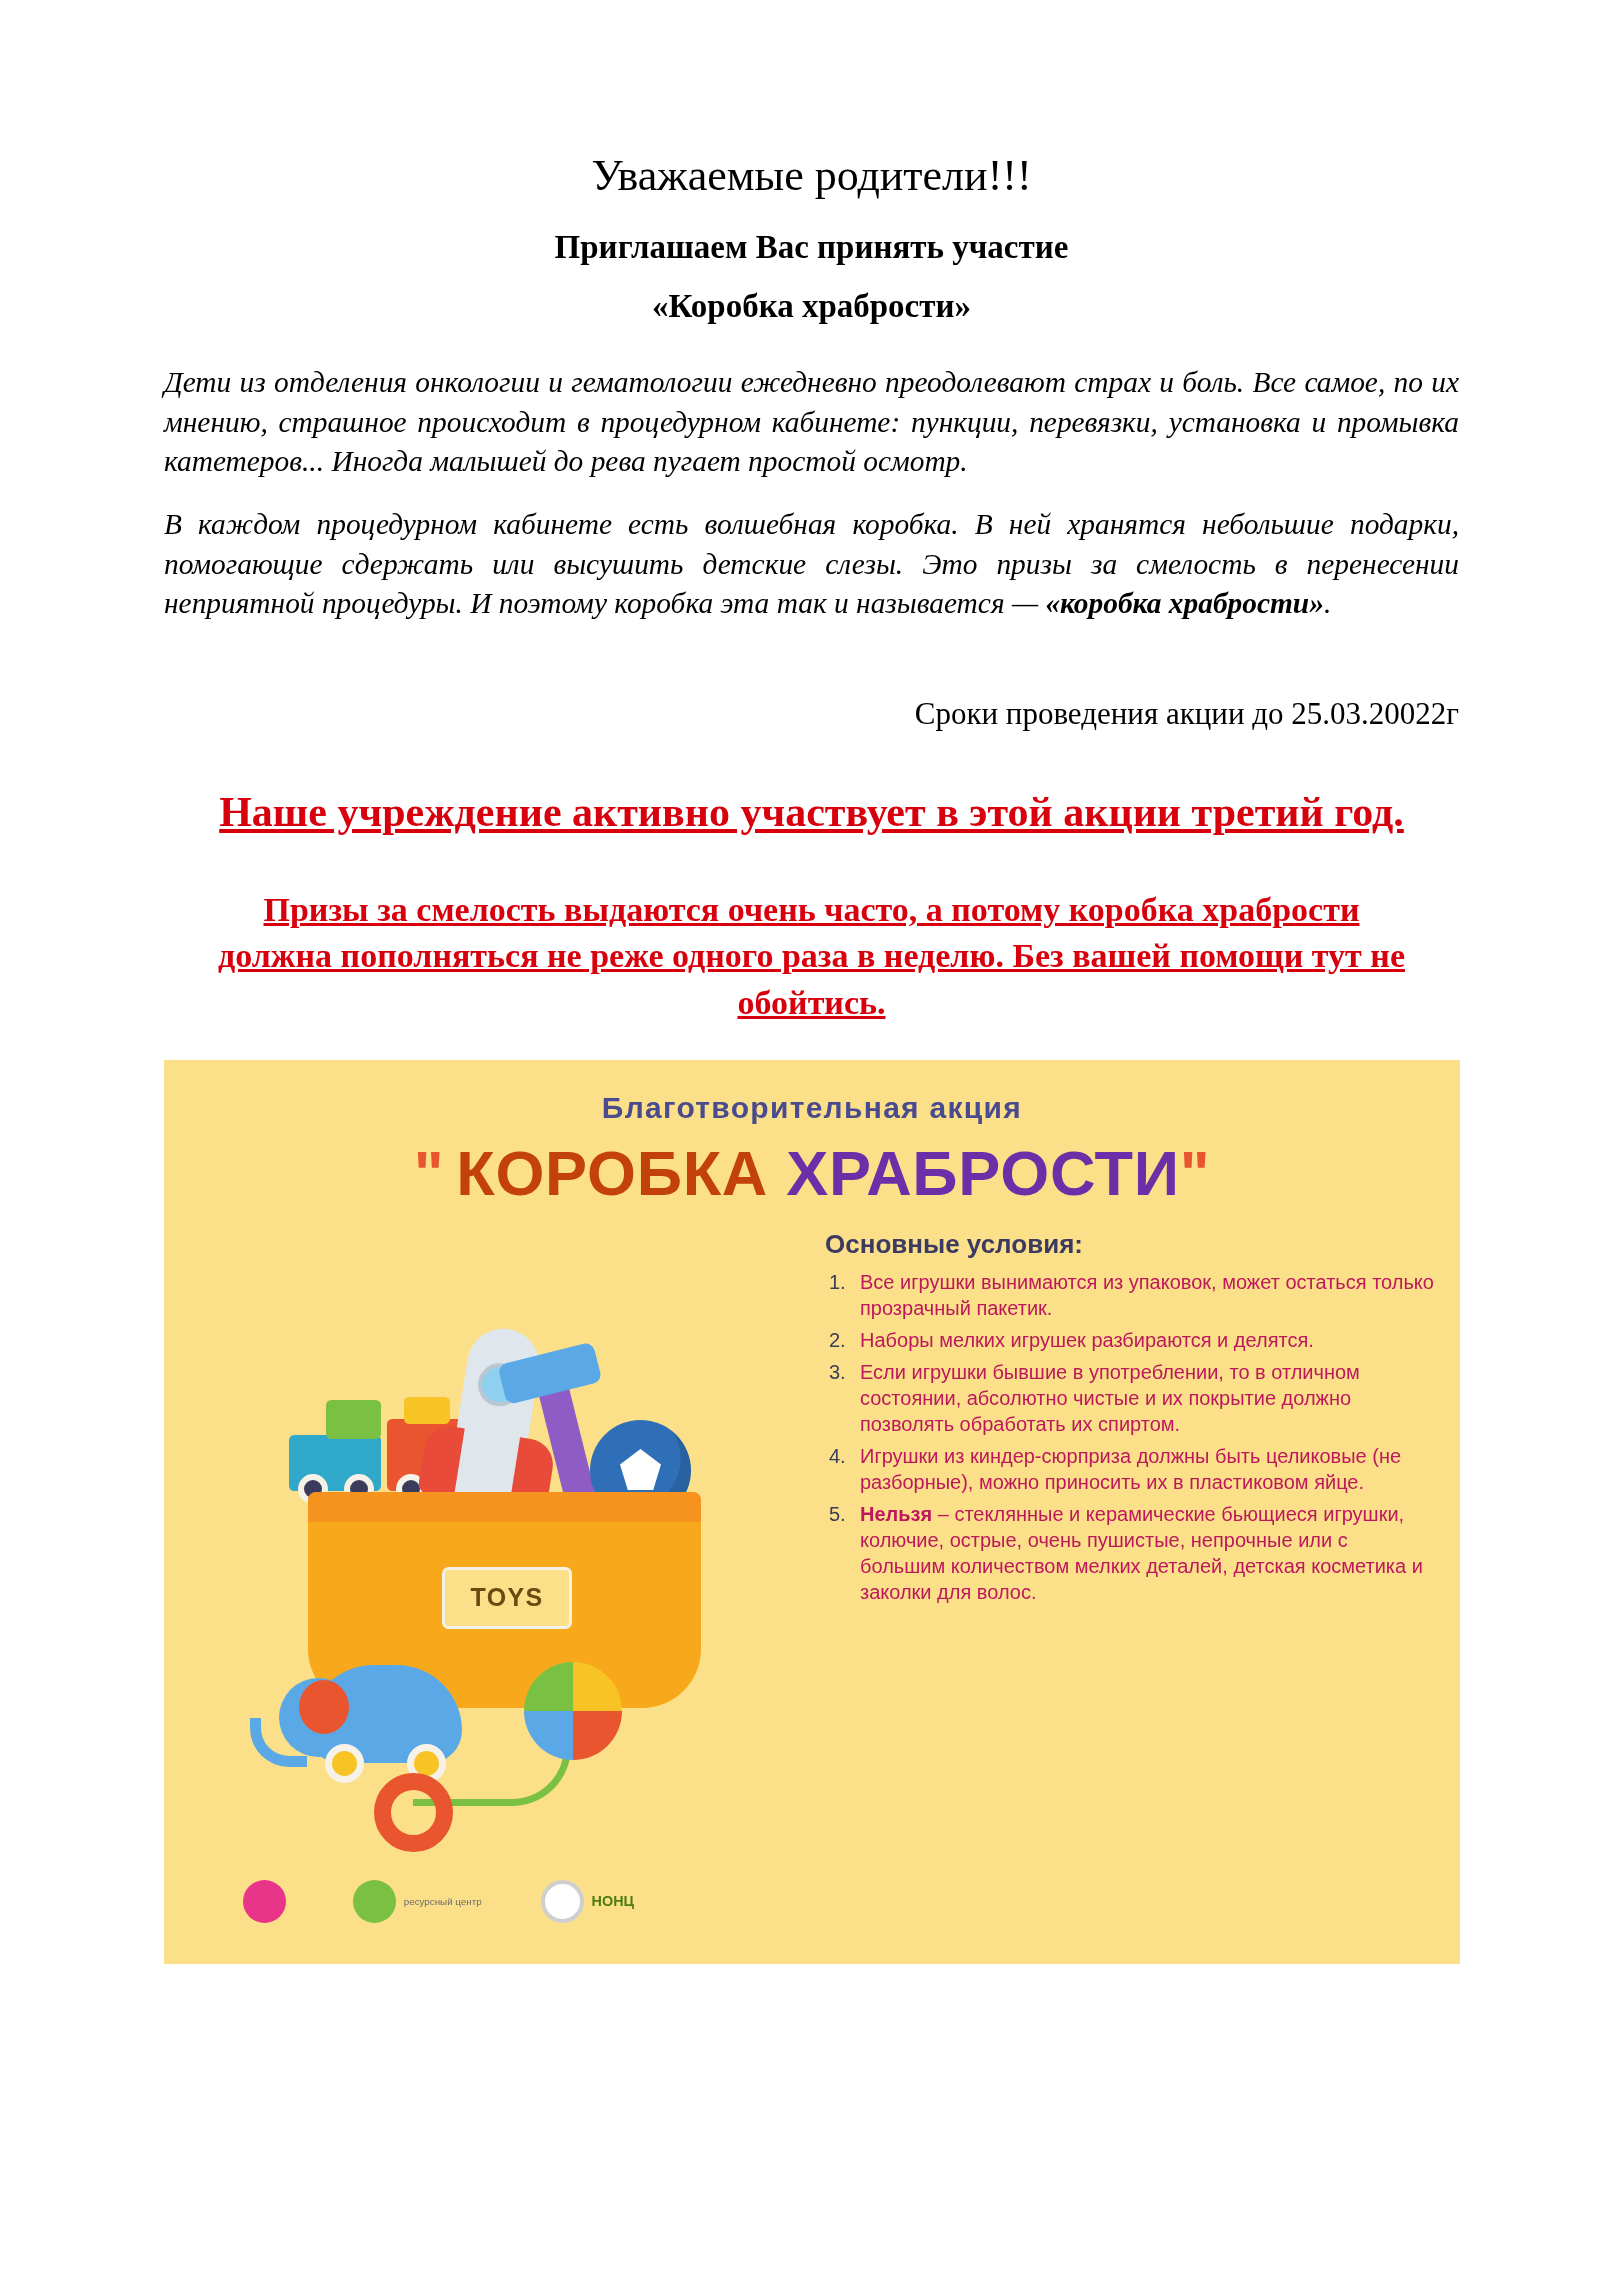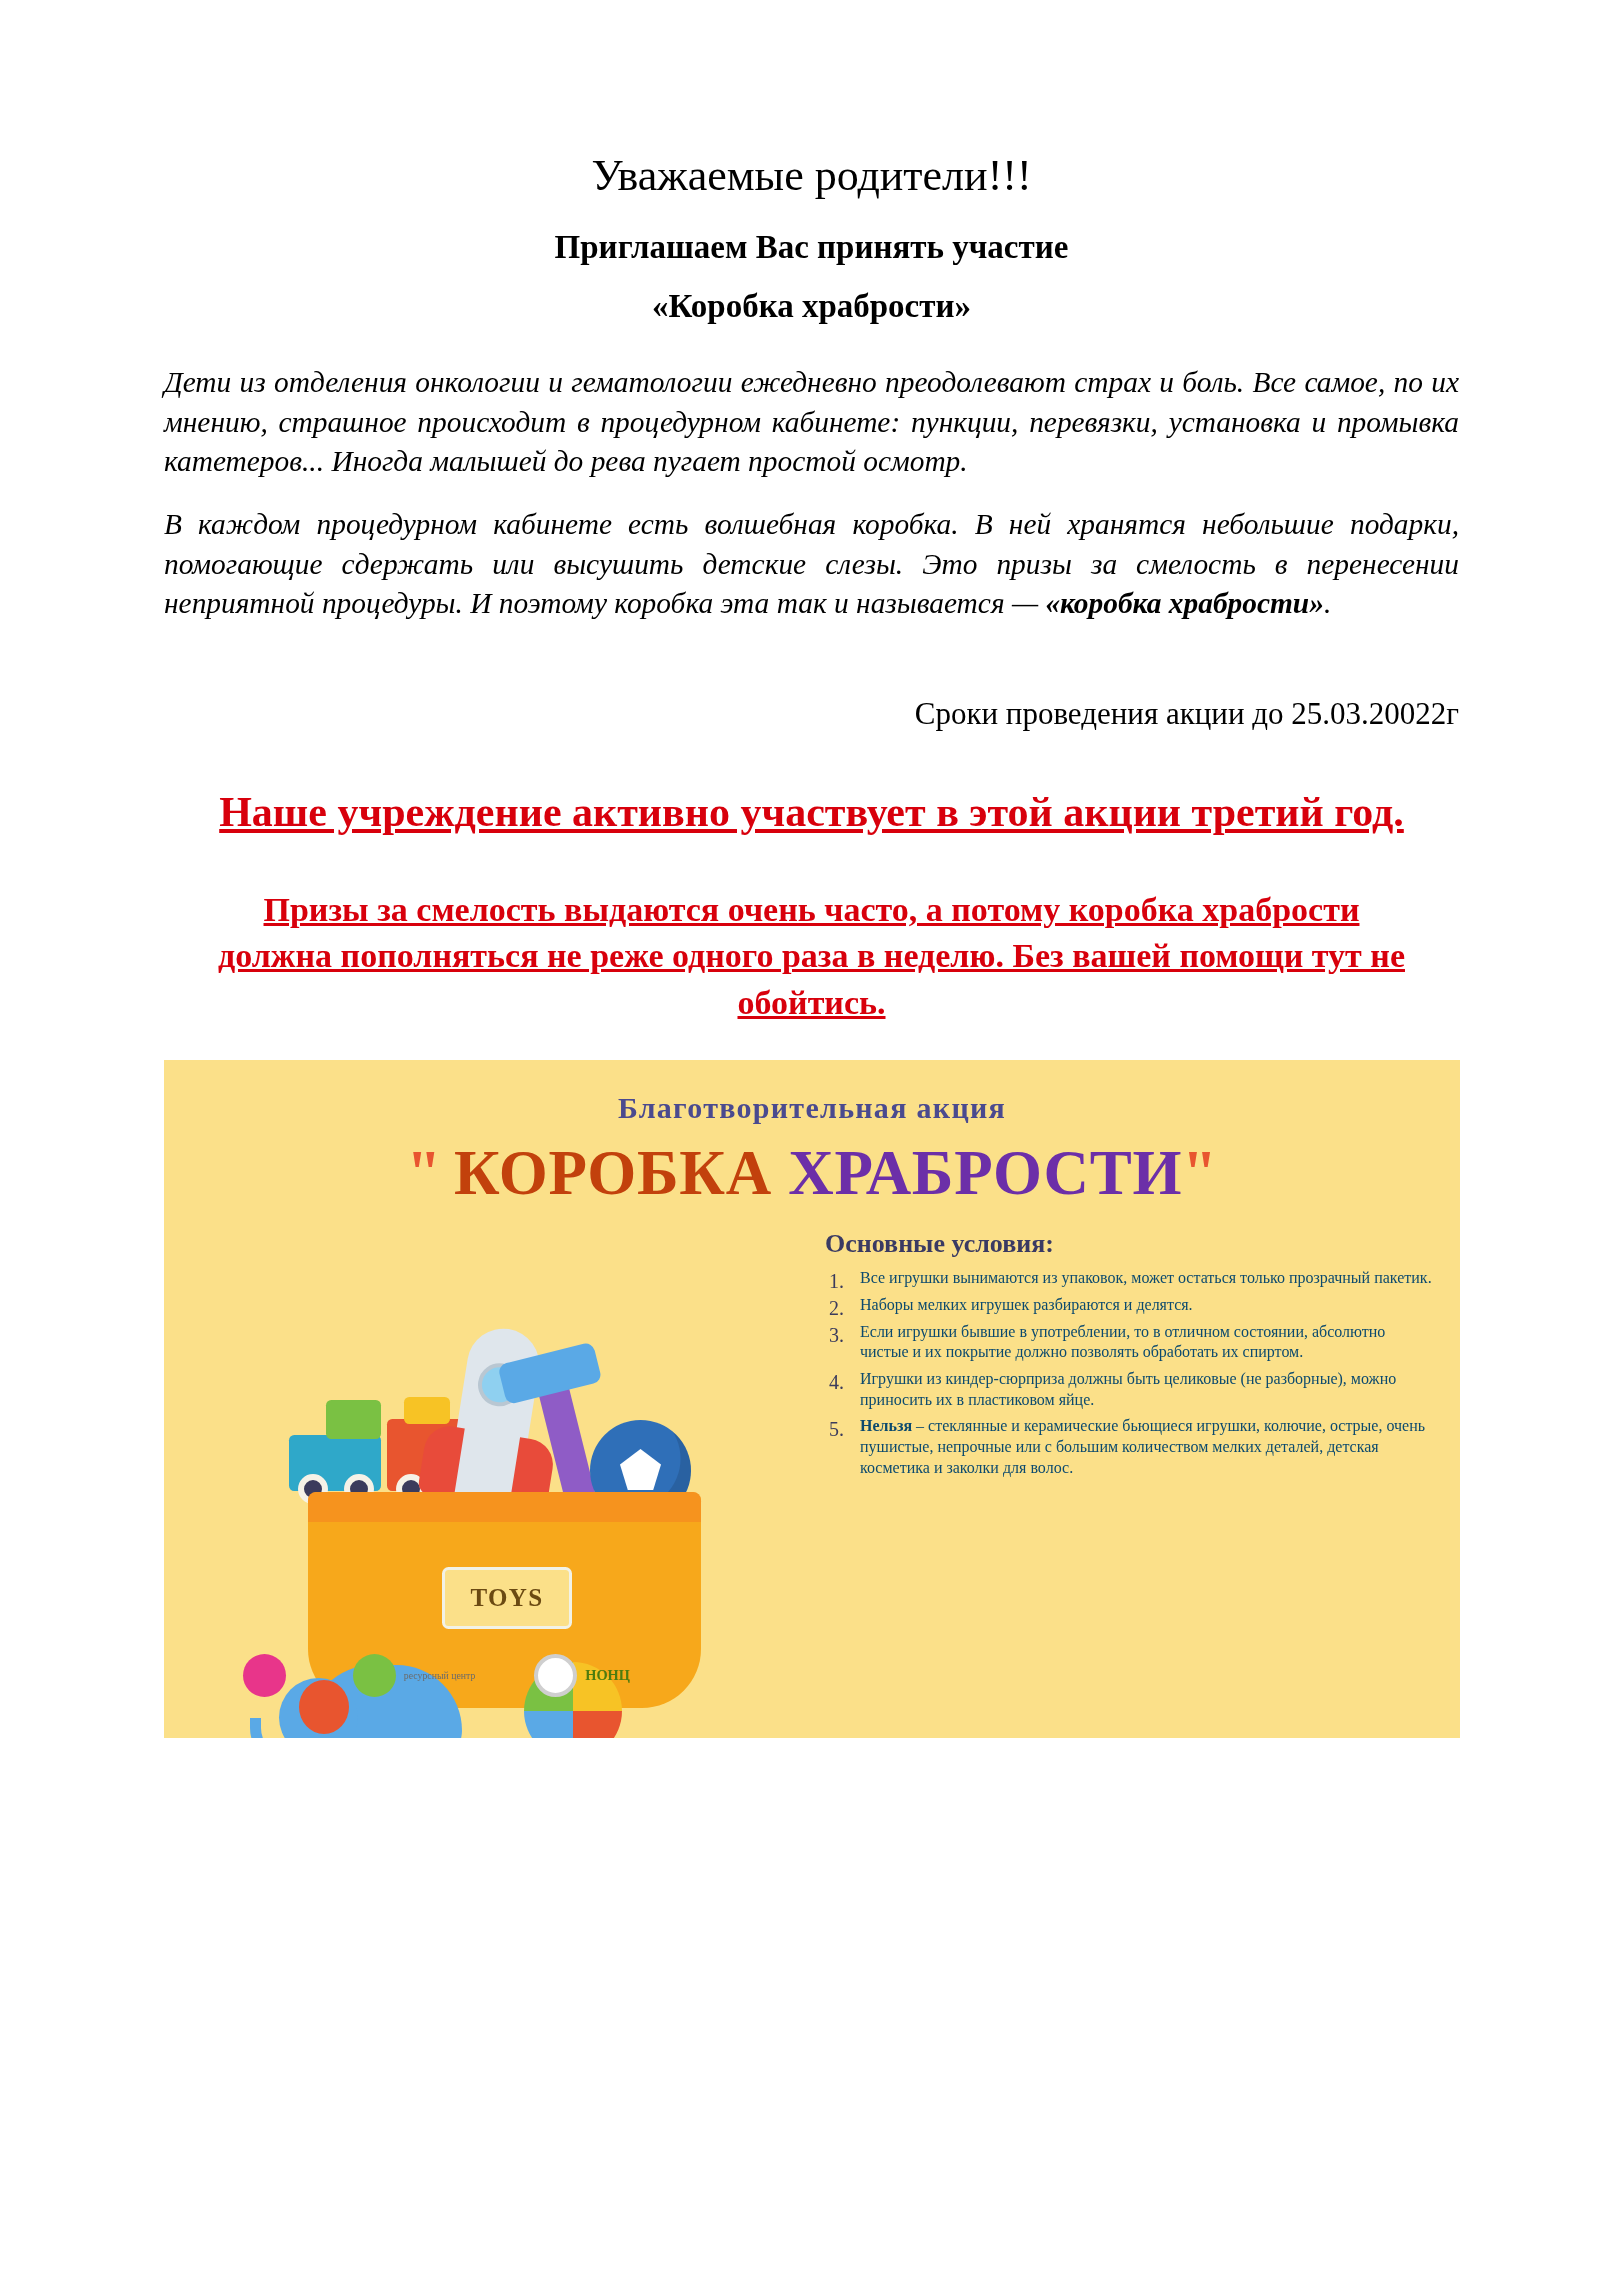--- a/index.html
+++ b/index.html
@@ -72,24 +72,24 @@
     margin: 48px 0 0 0;
     padding: 0 39px;
   }
   
   .poster-wrap {
     margin: 34px auto 0 auto;
     width: 1296px;
   }
   .poster {
     width: 1296px;
-    height: 678px;
+    height: 904px;
     background: #fbe089;
     position: relative;
-    font-family: Liberation Serif, serif;
+    font-family: Liberation Sans, sans-serif;
     overflow: hidden;
   }
   .poster-head {
     text-align: center;
     color: #4a4a8f;
     font-size: 30px;
     font-weight: bold;
     letter-spacing: 1.3px;
     padding-top: 31px;
   }
@@ -120,24 +120,24 @@
   .cond-list {
     margin: 0;
     padding-left: 0;
     list-style: none;
     counter-reset: cnd;
   }
   .cond-list li {
     counter-increment: cnd;
     position: relative;
     padding-left: 35px;
-    font-size: 16px;
+    font-size: 20px;
     line-height: 1.30;
     margin-bottom: 5.9px;
-    color: #0c4a6e;
+    color: #be185d;
   }
   .cond-list li::before {
     content: counter(cnd) ".";
     position: absolute;
     left: 3.9px;
     top: 0;
     font-size: 20px;
     color: #3b3b5c;
   }
   .cond-list li b { font-weight: bold; }

